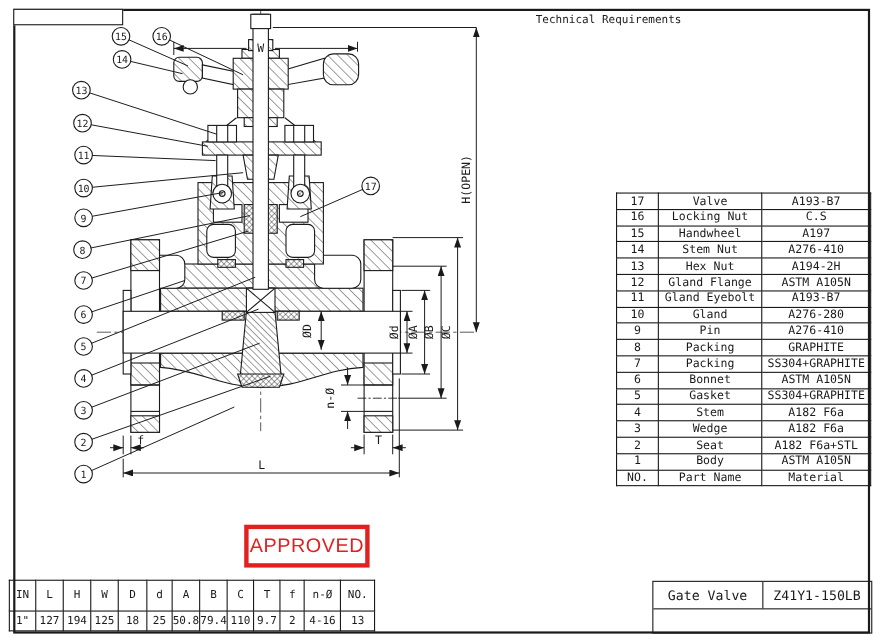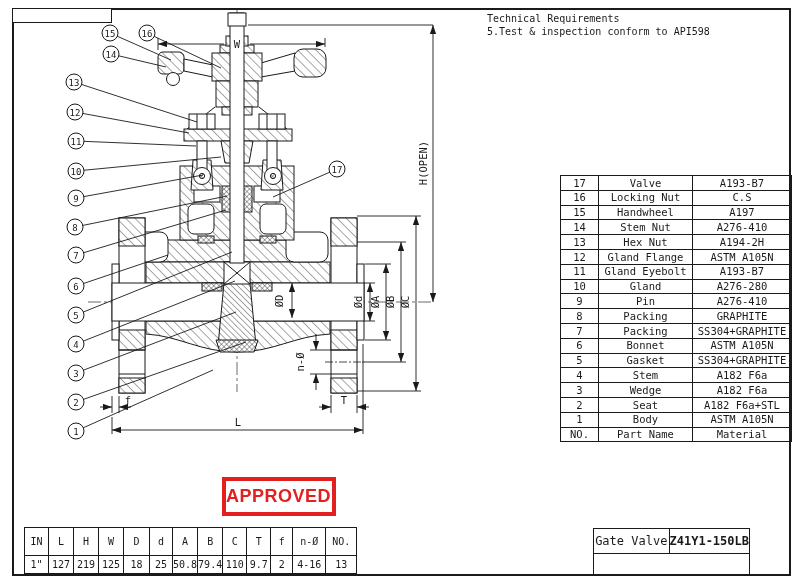--- a/index.html
+++ b/index.html
@@ -16,36 +16,36 @@
   .techreq{position:absolute;left:487px;top:12px;width:300px;font-size:10px;line-height:13.4px;}
   .techreq p{margin:0;white-space:nowrap;}
 
   
   table.parts{position:absolute;left:560px;top:175px;border-collapse:collapse;table-layout:fixed;width:231px;}
   table.parts td{border:1.4px solid #1a1a1a;height:14.8px;padding:0;font-size:10.5px;text-align:center;
                  white-space:nowrap;overflow:hidden;line-height:1;}
   table.parts col.c-no{width:38px;} table.parts col.c-name{width:94px;} table.parts col.c-mat{width:99px;}
 
   
-  table.dims{position:absolute;left:24px;top:527px;border-collapse:collapse;table-layout:fixed;}
+  table.dims{position:absolute;left:8px;top:527px;border-collapse:collapse;table-layout:fixed;}
   table.dims td{border:1.4px solid #1a1a1a;padding:0;font-size:10px;text-align:center;white-space:nowrap;line-height:1;}
   table.dims tr.hdr td{height:28px;}
   table.dims tr.val td{height:18px;}
 
   
-  .titleblock{position:absolute;left:593px;top:528px;width:157px;height:48px;border:1.5px solid #1a1a1a;}
+  .titleblock{position:absolute;left:593px;top:528px;width:200px;height:48px;border:1.5px solid #1a1a1a;}
   .titleblock .row1{display:flex;height:25px;border-bottom:1.5px solid #1a1a1a;}
   .titleblock .cell{flex:1;display:flex;align-items:center;justify-content:center;
                     font-size:12px;white-space:nowrap;}
-  .titleblock .cell + .cell{border-left:1.5px solid #1a1a1a;font-weight:bold;}
+  .titleblock .cell + .cell{border-left:1.5px solid #1a1a1a;}
 
   
   .stamp{position:absolute;left:222px;top:477px;width:114px;height:39px;border:4px solid #e32020;
-         background:#fff;display:flex;align-items:center;
-         font-family:"Liberation Sans", sans-serif;font-weight:bold;font-size:18px;
+         background:#fff;display:flex;align-items:center;justify-content:center;
+         font-family:"Liberation Sans", sans-serif;font-weight:normal;font-size:18px;
          letter-spacing:.5px;color:#e32020;}
 </style>
 </head>
 <body>
 
 <div id="sheet">
 
   <div class="frame"></div>
   <div class="corner-box"></div>
 
@@ -326,21 +326,20 @@
         <g>
             <circle cx="337" cy="169" r="8" fill="#fff"></circle>
             <text x="337" y="172.5" font-size="9" text-anchor="middle" stroke="none" fill="#1a1a1a">17</text>
           </g>
       </g>
     </g>
   </svg>
 
   <div class="techreq">
     <p>Technical Requirements</p>
-    <p>5.Test &amp; inspection conform to API598</p>
   </div>
 
   <table class="parts">
     <colgroup>
         <col class="c-no">
         <col class="c-name">
         <col class="c-mat">
       </colgroup>
     <tbody>
       <tr>
@@ -468,21 +467,21 @@
         <td>B</td>
         <td>C</td>
         <td>T</td>
         <td>f</td>
         <td>n-Ø</td>
         <td>NO.</td>
       </tr>
       <tr class="val">
         <td>1"</td>
         <td>127</td>
-        <td>219</td>
+        <td>194</td>
         <td>125</td>
         <td>18</td>
         <td>25</td>
         <td>50.8</td>
         <td>79.4</td>
         <td>110</td>
         <td>9.7</td>
         <td>2</td>
         <td>4-16</td>
         <td>13</td>

